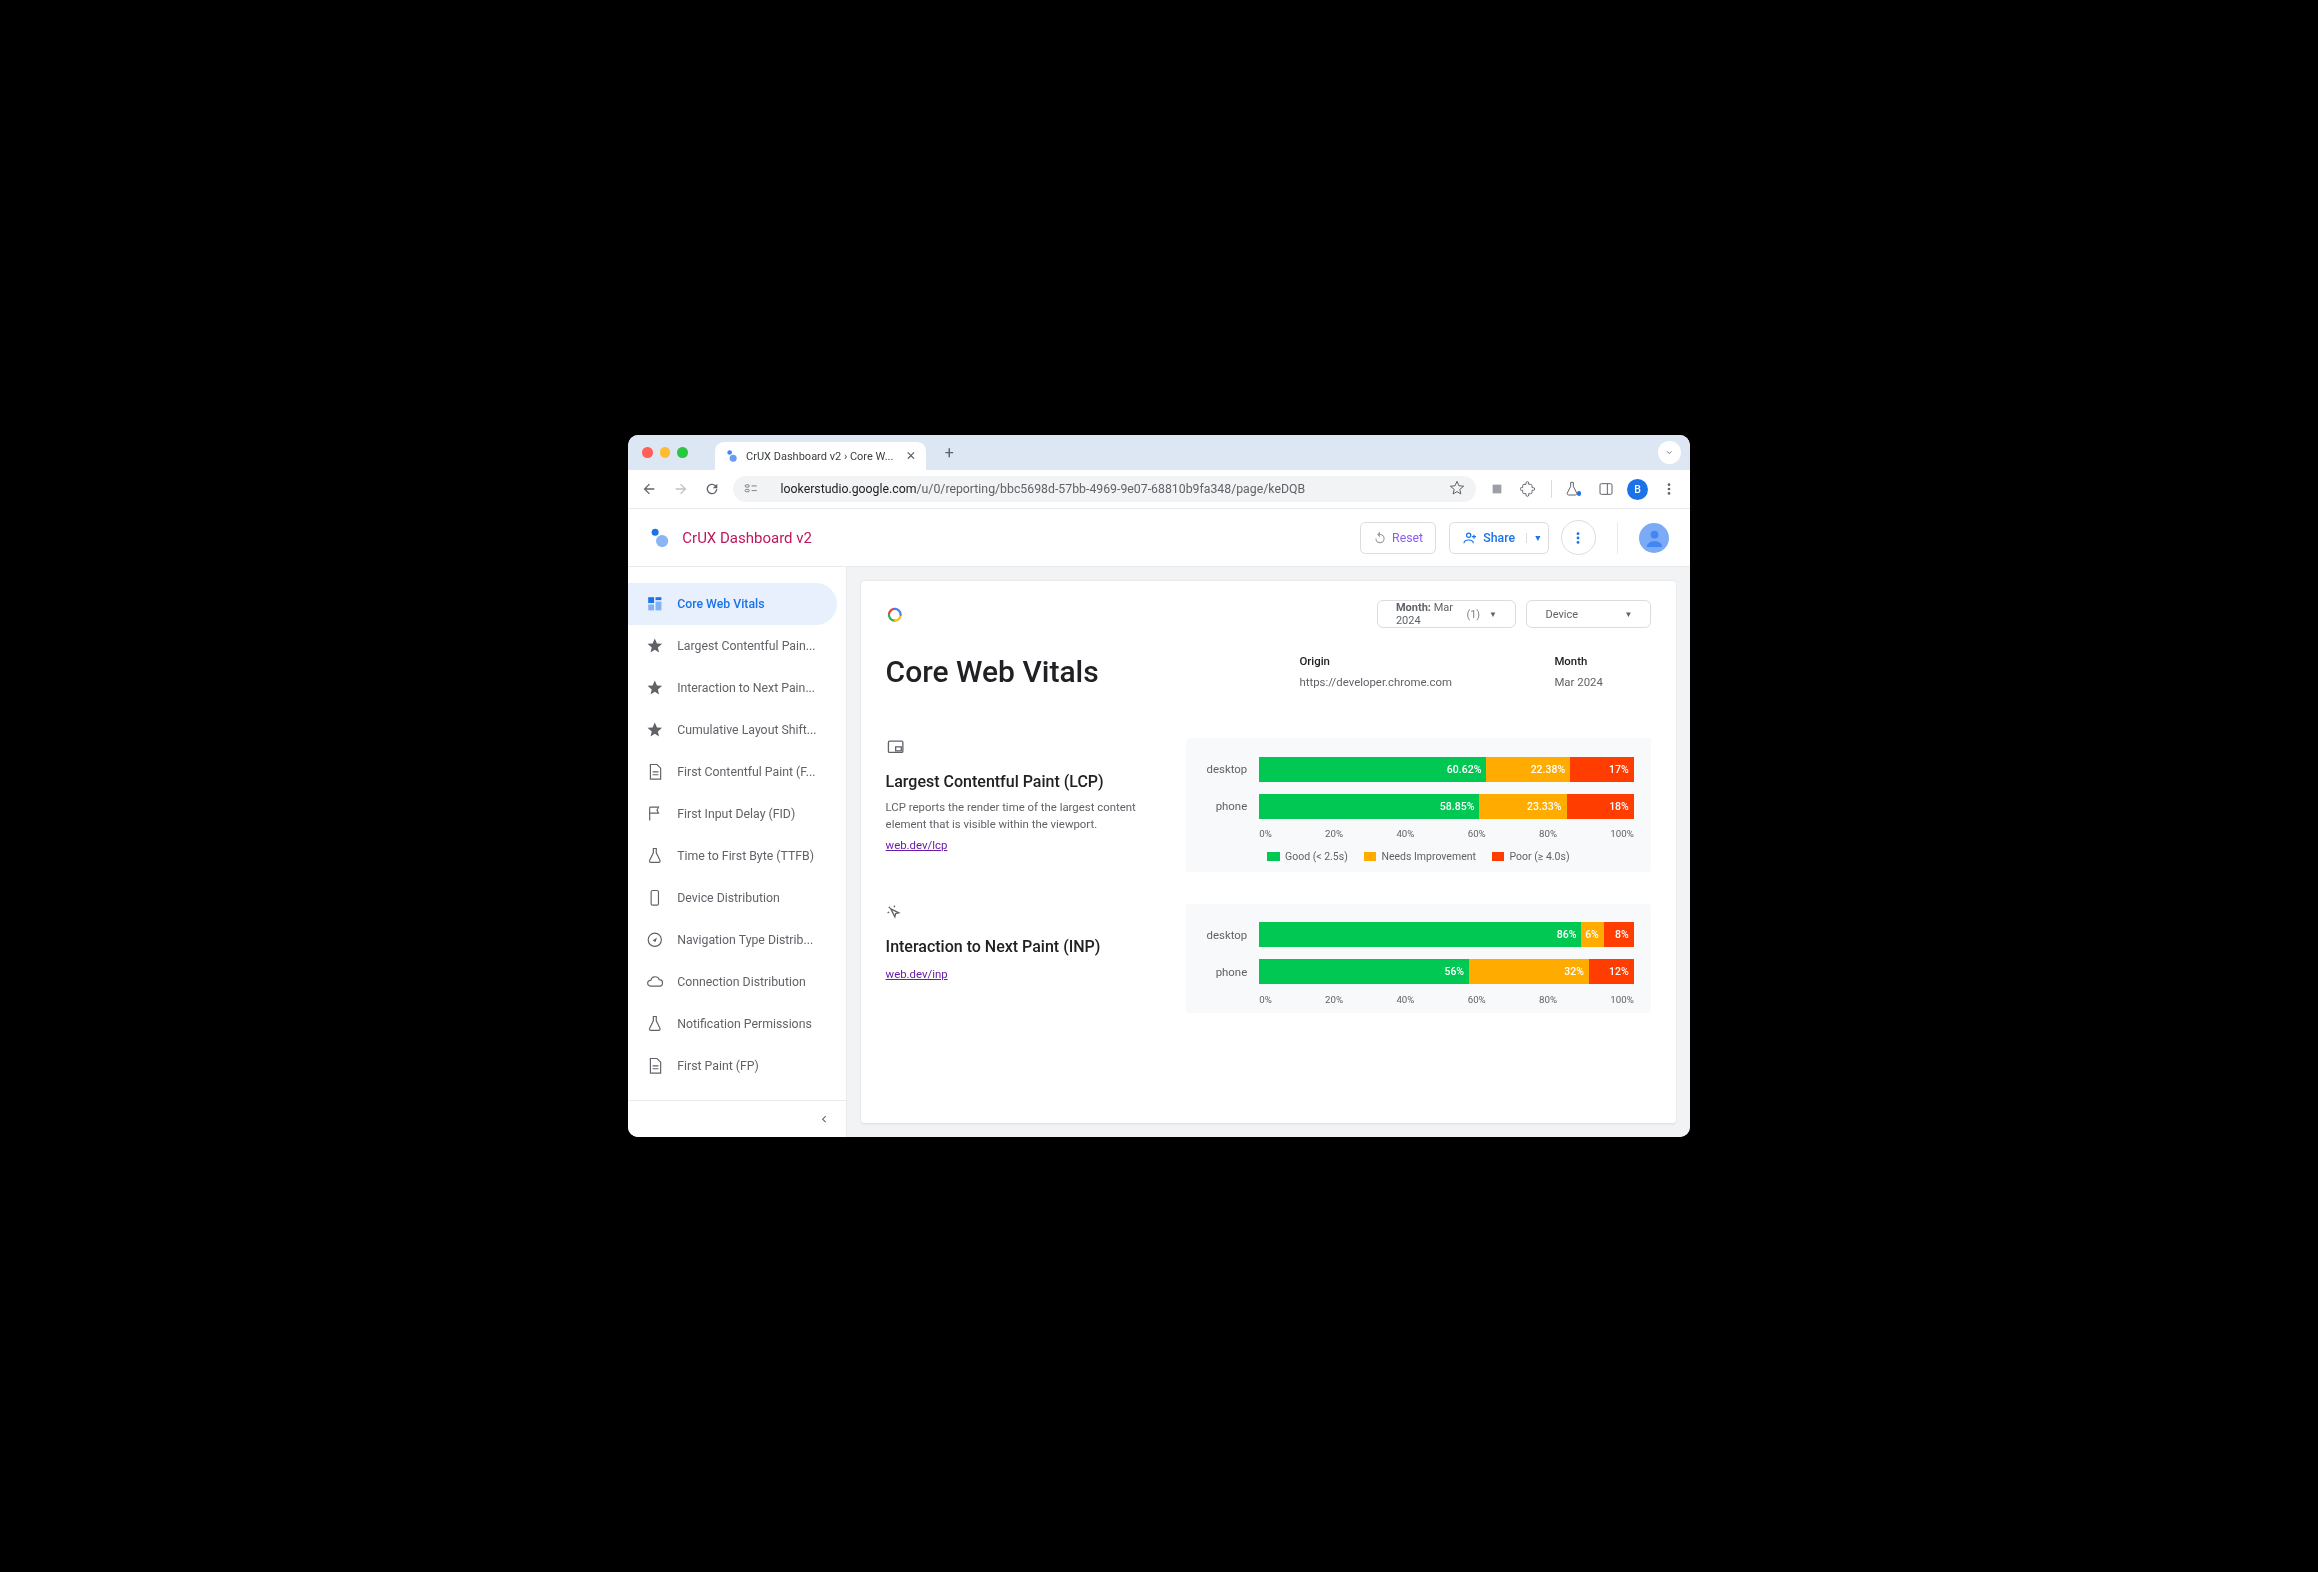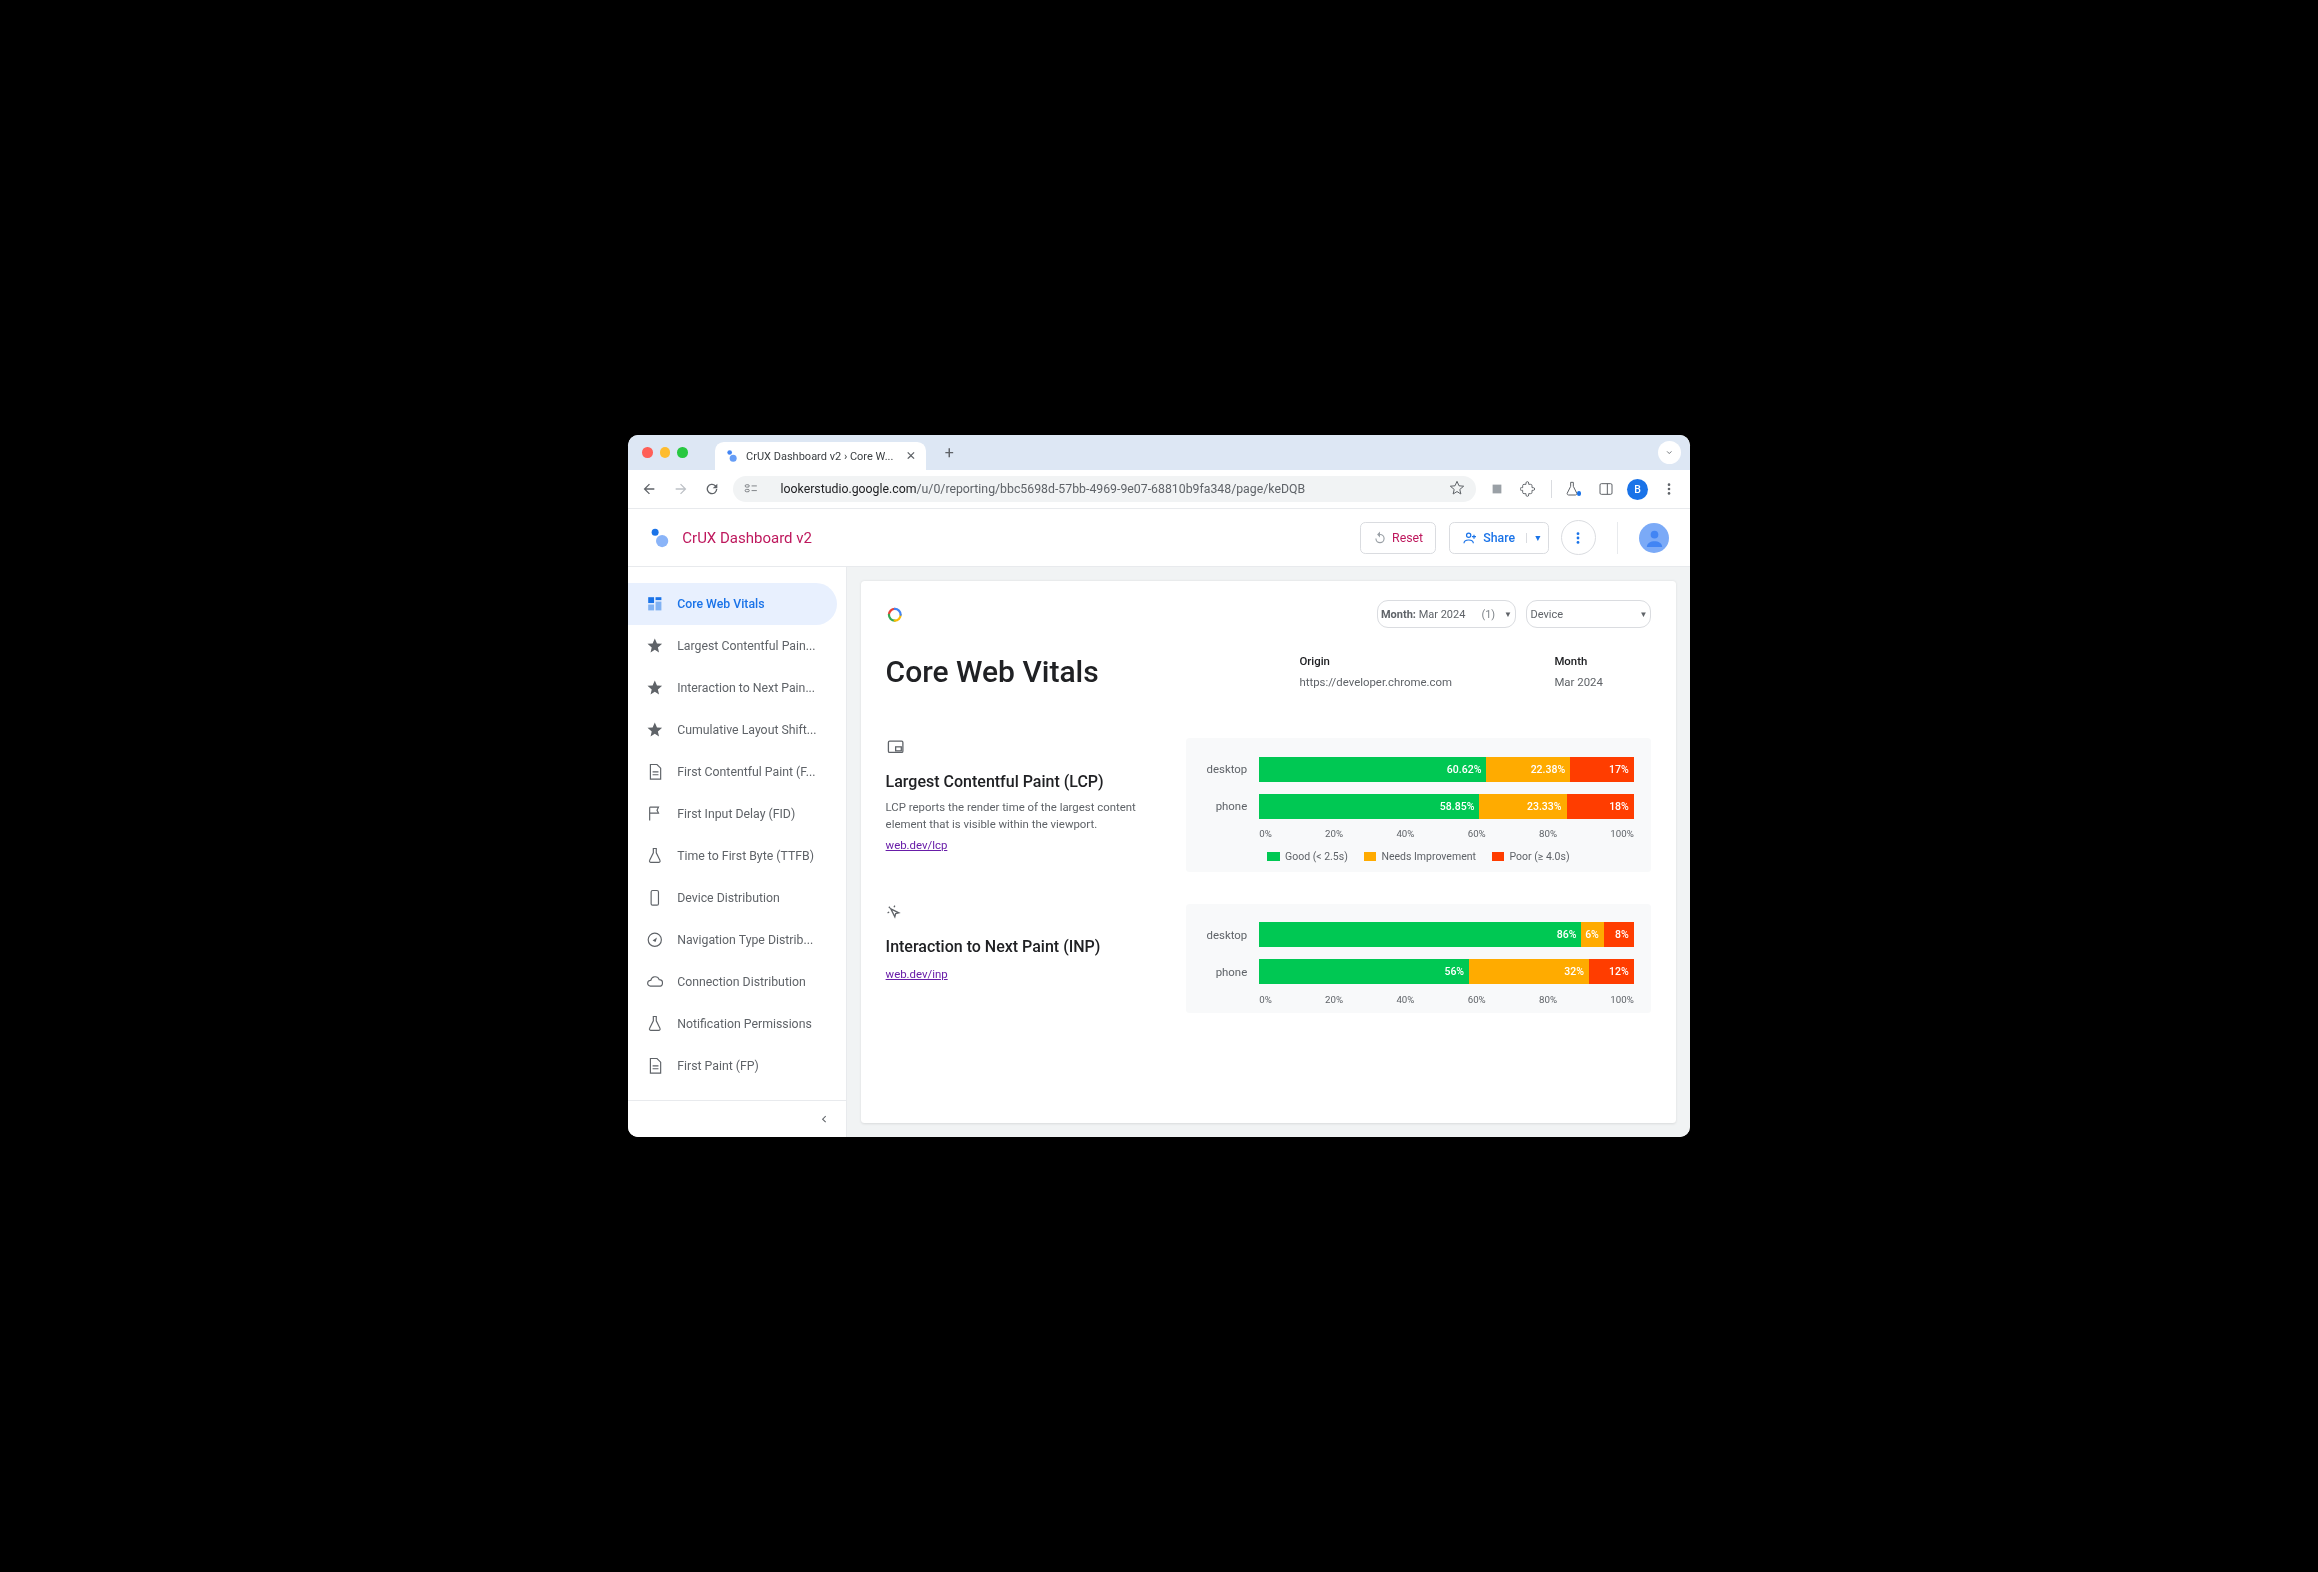--- a/index.html
+++ b/index.html
@@ -31,21 +31,21 @@
 .omni .host { color: #202124; }
 .omni .path { color: #5f6368; }
 .tbicon { width: 21px; height: 21px; color: #5f6368; display: flex; align-items: center; justify-content: center; cursor: pointer; }
 .avatar-b { width: 21px; height: 21px; border-radius: 50%; background: #1a73e8; color: #fff; font-size: 10.5px; font-weight: 500; display: flex; align-items: center; justify-content: center; }
 .sep { width: 0.9px; height: 17.6px; background: #dadce0; margin: 0 1.8px; }
 
 
 .app-header { height: 58px; display: flex; align-items: center; padding: 0 21px; gap: 12.3px; border-bottom: 0.9px solid #e8eaed; }
 .ls-logo { width: 21px; height: 21px; }
 .app-title { font-size: 15px; color: #be185d; flex: 1; }
-.hdr-btn { height: 32px; border: 0.9px solid #dadce0; border-radius: 5.3px; background: #fff; display: flex; align-items: center; padding: 0 12.3px; gap: 5.3px; font-size: 12.3px; color: #be185d; cursor: pointer; }
+.hdr-btn { height: 32px; border: 0.9px solid #dadce0; border-radius: 5.3px; background: #fff; display: flex; align-items: center; padding: 0 12.3px; gap: 5.3px; font-size: 12.3px; color: #8b5cf6; cursor: pointer; }
 .hdr-btn.share { color: #1a73e8; font-weight: 500; padding-right: 5.3px; }
 .hdr-btn.share .drop { border-left: 0.9px solid #dadce0; padding-left: 7px; margin-left: 5.3px; font-size: 8.8px; }
 .icon-circle { width: 35px; height: 35px; border: 0.9px solid #dadce0; border-radius: 50%; display: flex; align-items: center; justify-content: center; color: #1a73e8; cursor: pointer; }
 .hdr-sep { width: 0.9px; height: 32px; background: #e8eaed; margin: 0 8.8px; }
 .profile { width: 30px; height: 30px; border-radius: 50%; background: #7baaf7; display: flex; align-items: center; justify-content: center; }
 .profile svg { width: 23px; height: 23px; }
 
 
 .body { flex: 1; display: flex; background: #f1f3f4; overflow: hidden; }
 .sidebar { width: 219px; background: #fff; display: flex; flex-direction: column; padding-top: 16px; border-right: 0.9px solid #e8eaed; }
@@ -54,21 +54,21 @@
 .side-item .sicon { width: 17.6px; height: 17.6px; flex-shrink: 0; display: flex; align-items: center; justify-content: center; color: inherit; }
 .side-item .slabel { overflow: hidden; text-overflow: ellipsis; }
 .side-footer { margin-top: auto; border-top: 0.9px solid #e8eaed; height: 37px; display: flex; align-items: center; justify-content: flex-end; padding-right: 16px; color: #5f6368; cursor: pointer; }
 
 .canvas { flex: 1; padding: 14px; overflow: auto; }
 .page { background: #fff; border-radius: 3.5px; box-shadow: 0 0.9px 2.6px rgba(0,0,0,0.1); padding: 19.3px 24.6px; min-height: 100%; }
 
 .filter-row { display: flex; align-items: center; gap: 10.5px; margin-bottom: 26px; }
 .cwv-logo { width: 17.6px; height: 17.6px; }
 .filter-row .spacer { flex: 1; }
-.filter-pill { height: 28px; border: 0.9px solid #dadce0; border-radius: 11px; background: #fff; display: flex; align-items: center; padding: 0 3px; font-size: 11px; color: #5f6368; cursor: pointer; gap: 5.3px; }
+.filter-pill { height: 28px; border: 0.9px solid #dadce0; border-radius: 6px; background: #fff; display: flex; align-items: center; padding: 0 18px; font-size: 11px; color: #5f6368; cursor: pointer; gap: 5.3px; }
 .filter-pill .caret { font-size: 8px; margin-left: 3.5px; }
 .filter-pill .count { color: #80868b; margin-left: auto; }
 .filter-pill.month { width: 139px; }
 .filter-pill.device { width: 125px; justify-content: space-between; }
 
 .header-row { display: flex; gap: 53px; align-items: flex-start; margin-bottom: 49px; }
 .big-title { font-size: 30px; font-weight: 500; color: #202124; flex: 1; }
 .meta-block { display: flex; flex-direction: column; gap: 7px; }
 .meta-label { font-size: 11.4px; font-weight: 500; color: #202124; }
 .meta-value { font-size: 11.4px; color: #5f6368; }

